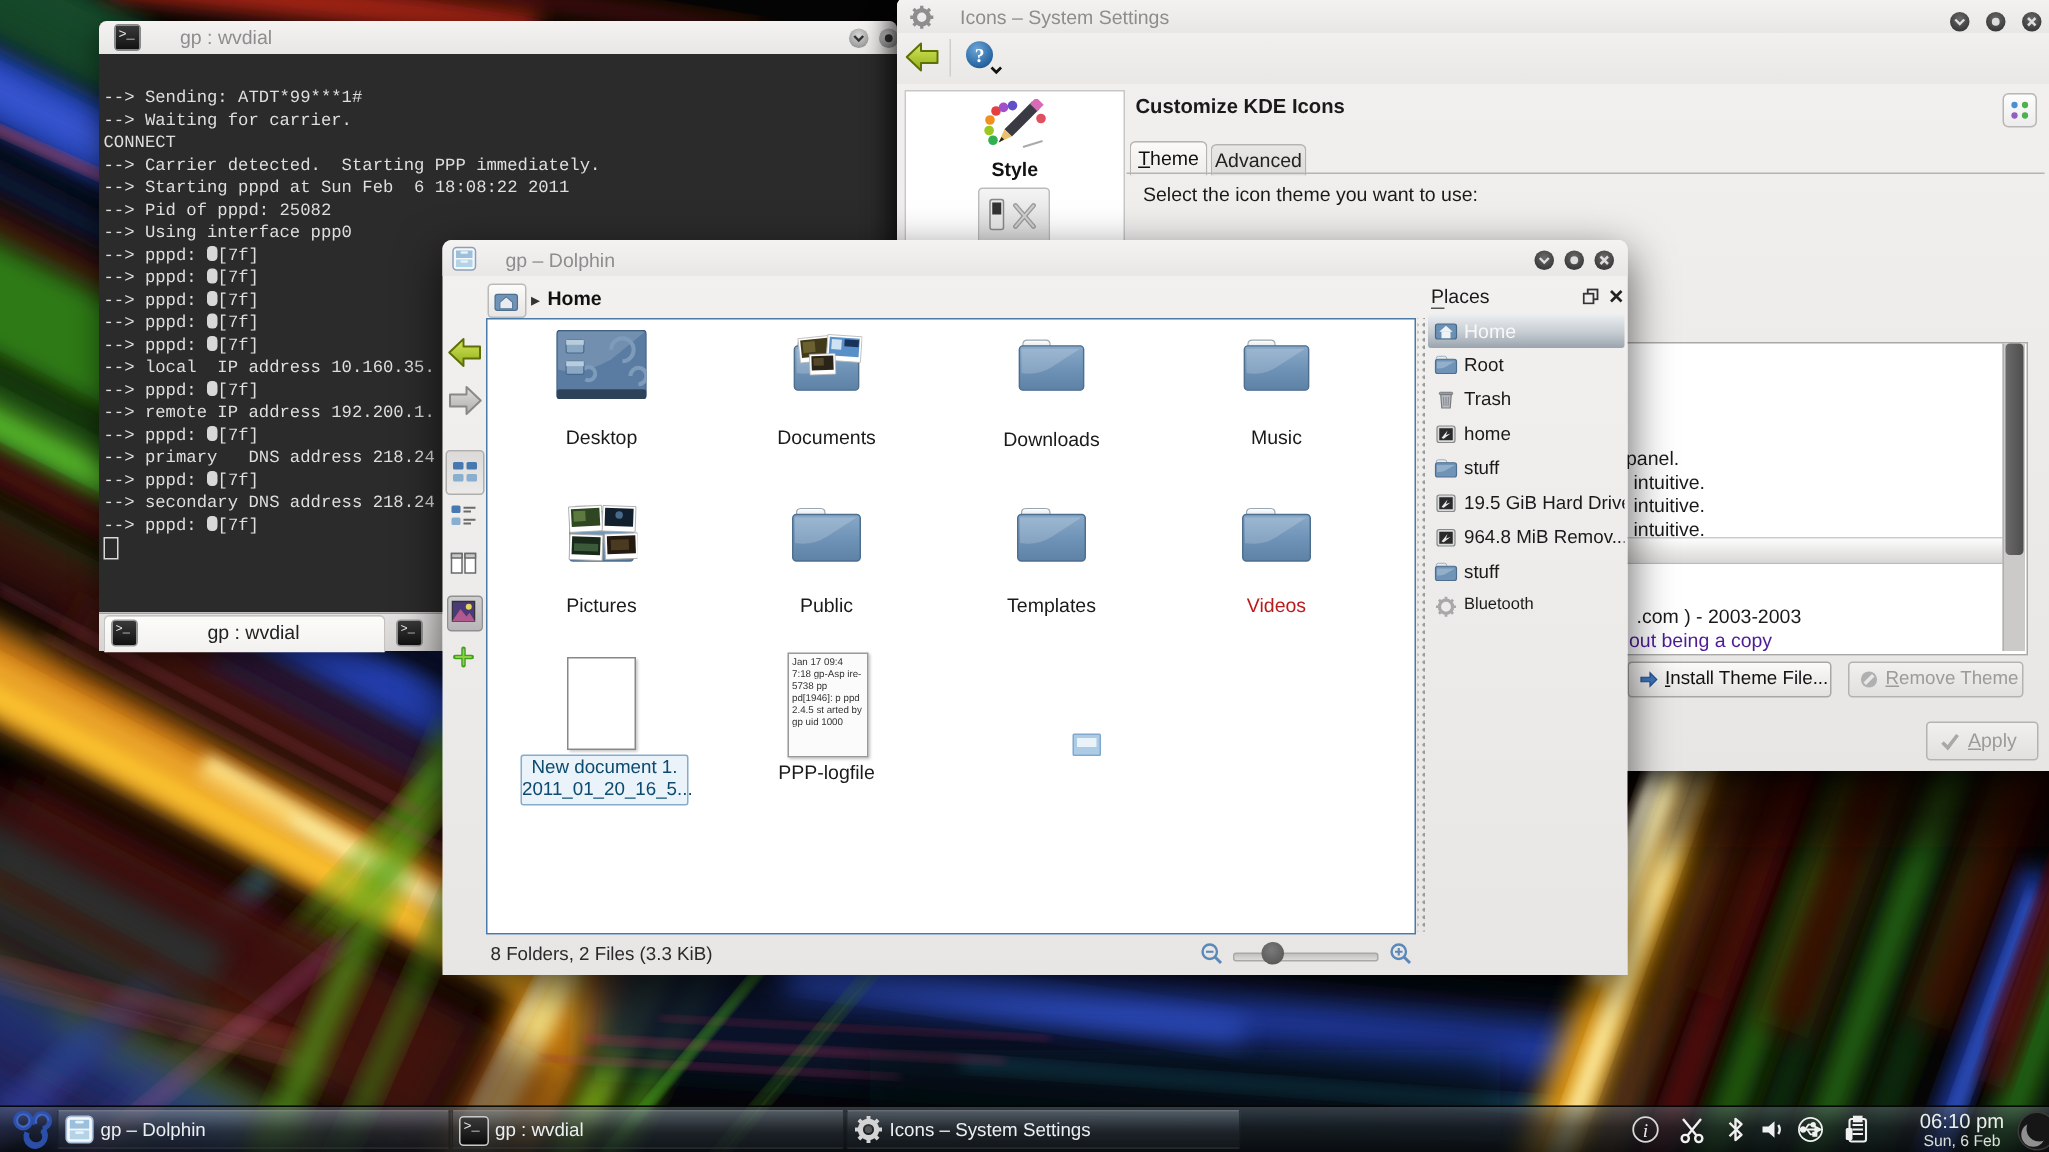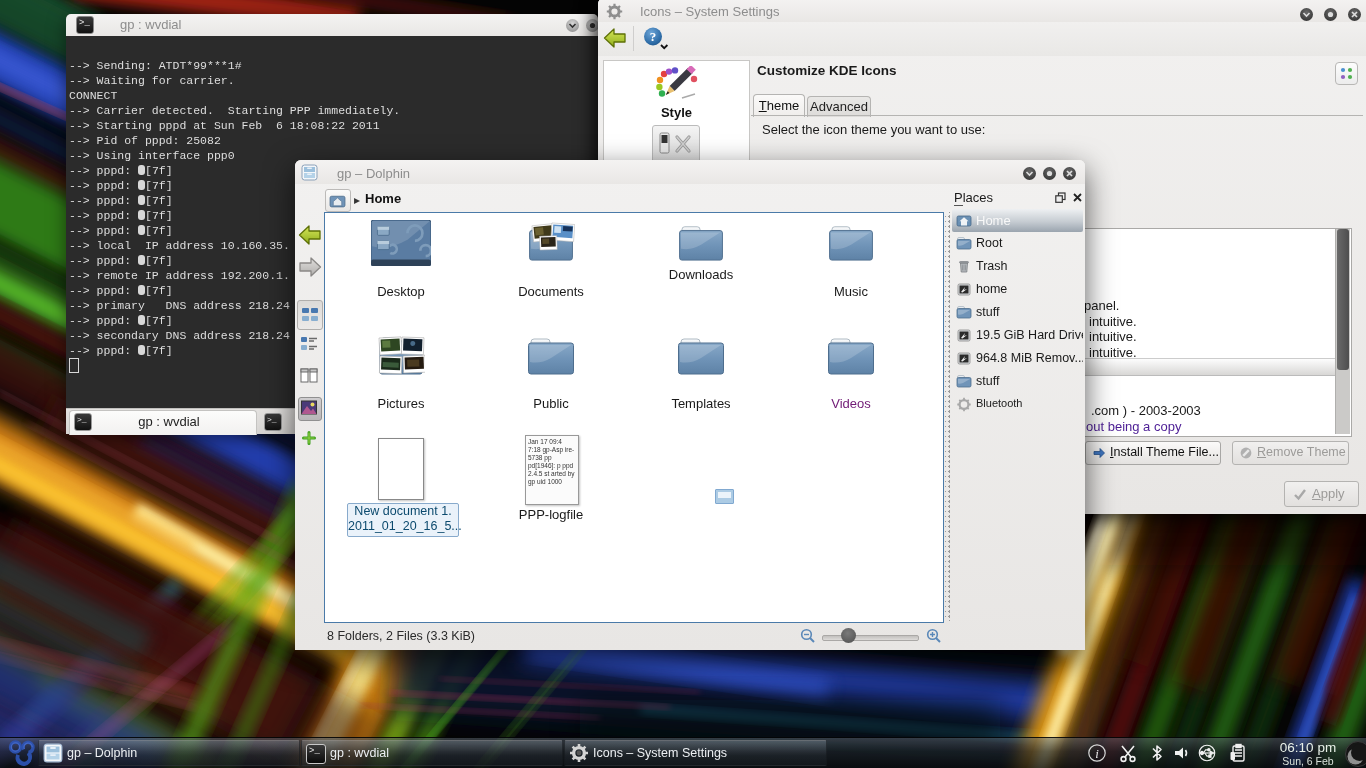--- a/index.html
+++ b/index.html
@@ -466,21 +466,21 @@
               <use href="#photo2"></use>
             </g>
             <g transform="translate(12,15) rotate(-2) scale(0.9)">
               <use href="#photod2"></use>
             </g>
           </svg></div>
 <div style="position:absolute;left:166px;top:71px;width:120px;font-size:13px;color:#1a1a1a;text-align:center;">Documents</div>
 <div style="position:absolute;left:352px;top:9px;width:48px;height:40px;"><svg width="48" height="40" viewBox="0 0 48 42">
             <use href="#folder"></use>
           </svg></div>
-<div style="position:absolute;left:316px;top:54px;width:120px;font-size:13px;color:#1a1a1a;text-align:center;">Downloads</div>
+<div style="position:absolute;left:316px;top:72px;width:120px;font-size:13px;color:#1a1a1a;text-align:center;">Downloads</div>
 <div style="position:absolute;left:502px;top:9px;width:48px;height:40px;"><svg width="48" height="40" viewBox="0 0 48 42">
             <use href="#folder"></use>
           </svg></div>
 <div style="position:absolute;left:466px;top:71px;width:120px;font-size:13px;color:#1a1a1a;text-align:center;">Music</div>
 <div style="position:absolute;left:52px;top:121px;width:48px;height:42px;"><svg width="48" height="42" viewBox="0 0 48 42">
             <g>
               <path d="M5 6 Q5 3.5 7.5 3.5 L19 3.5 Q21.5 3.5 21.5 6 L21.5 8 L5 8 Z" fill="url(#foldtab)" stroke="#9aa8b4" stroke-width="0.8"></path>
               <rect x="3" y="7" width="42" height="33" rx="2" fill="url(#fold)" stroke="#4e6e8e"></rect>
               <g transform="translate(2,4) rotate(-3)">
                 <rect width="22" height="17" fill="#fff" stroke="#aaa" stroke-width="0.6"></rect>
@@ -509,21 +509,21 @@
             <use href="#folder"></use>
           </svg></div>
 <div style="position:absolute;left:166px;top:183px;width:120px;font-size:13px;color:#1a1a1a;text-align:center;">Public</div>
 <div style="position:absolute;left:352px;top:121px;width:48px;height:42px;"><svg width="48" height="42" viewBox="0 0 48 42">
             <use href="#folder"></use>
           </svg></div>
 <div style="position:absolute;left:316px;top:183px;width:120px;font-size:13px;color:#1a1a1a;text-align:center;">Templates</div>
 <div style="position:absolute;left:502px;top:121px;width:48px;height:42px;"><svg width="48" height="42" viewBox="0 0 48 42">
             <use href="#folder"></use>
           </svg></div>
-<div style="position:absolute;left:466px;top:183px;width:120px;font-size:13px;color:#701a75;text-align:center;">Videos</div>
+<div style="position:absolute;left:466px;top:183px;width:120px;font-size:13px;color:#b91c1c;text-align:center;">Videos</div>
 <div style="position:absolute;left:53px;top:225px;width:44px;height:60px;background:#fff;border:1px solid #888;box-shadow:1px 1px 2px rgba(0,0,0,0.25);"></div>
 <div style="position:absolute;left:22px;top:290px;width:110px;height:32px;background:#eaf2fa;border:1px solid #88aacc;border-radius:2px;font-size:12.5px;color:#0c4a6e;text-align:center;line-height:15px;">New document 1.<br>2011_01_20_16_5...</div>
 <div style="position:absolute;left:200px;top:222px;width:48px;height:64px;background:#fbfbfb;border:1px solid #999;box-shadow:1px 1px 2px rgba(0,0,0,0.25);font-size:6.5px;color:#333;padding:2px;line-height:8px;font-family:'Liberation Sans';overflow:hidden;">Jan 17 09:4 7:18 gp-Asp ire-5738 pp pd[1946]: p ppd 2.4.5 st arted by gp uid 1000</div>
 <div style="position:absolute;left:176px;top:294px;width:100px;font-size:13px;color:#1a1a1a;text-align:center;">PPP-logfile</div>
     <div style="position:absolute;left:390px;top:276px;width:17px;height:13px;background:#9ec2e0;border:1px solid #6a9ac8;opacity:0.85;border-radius:1px;">
       <div style="position:absolute;left:2px;top:2px;width:13px;height:6px;background:#e8f2fa;"></div>
     </div>
   </div>
 
   <div style="position:absolute;left:650px;top:52px;width:5px;height:409px;background-image:radial-gradient(circle,#9a9a9a 1px,transparent 1.2px);background-size:5px 5px;background-position:2px 2px;"></div>

